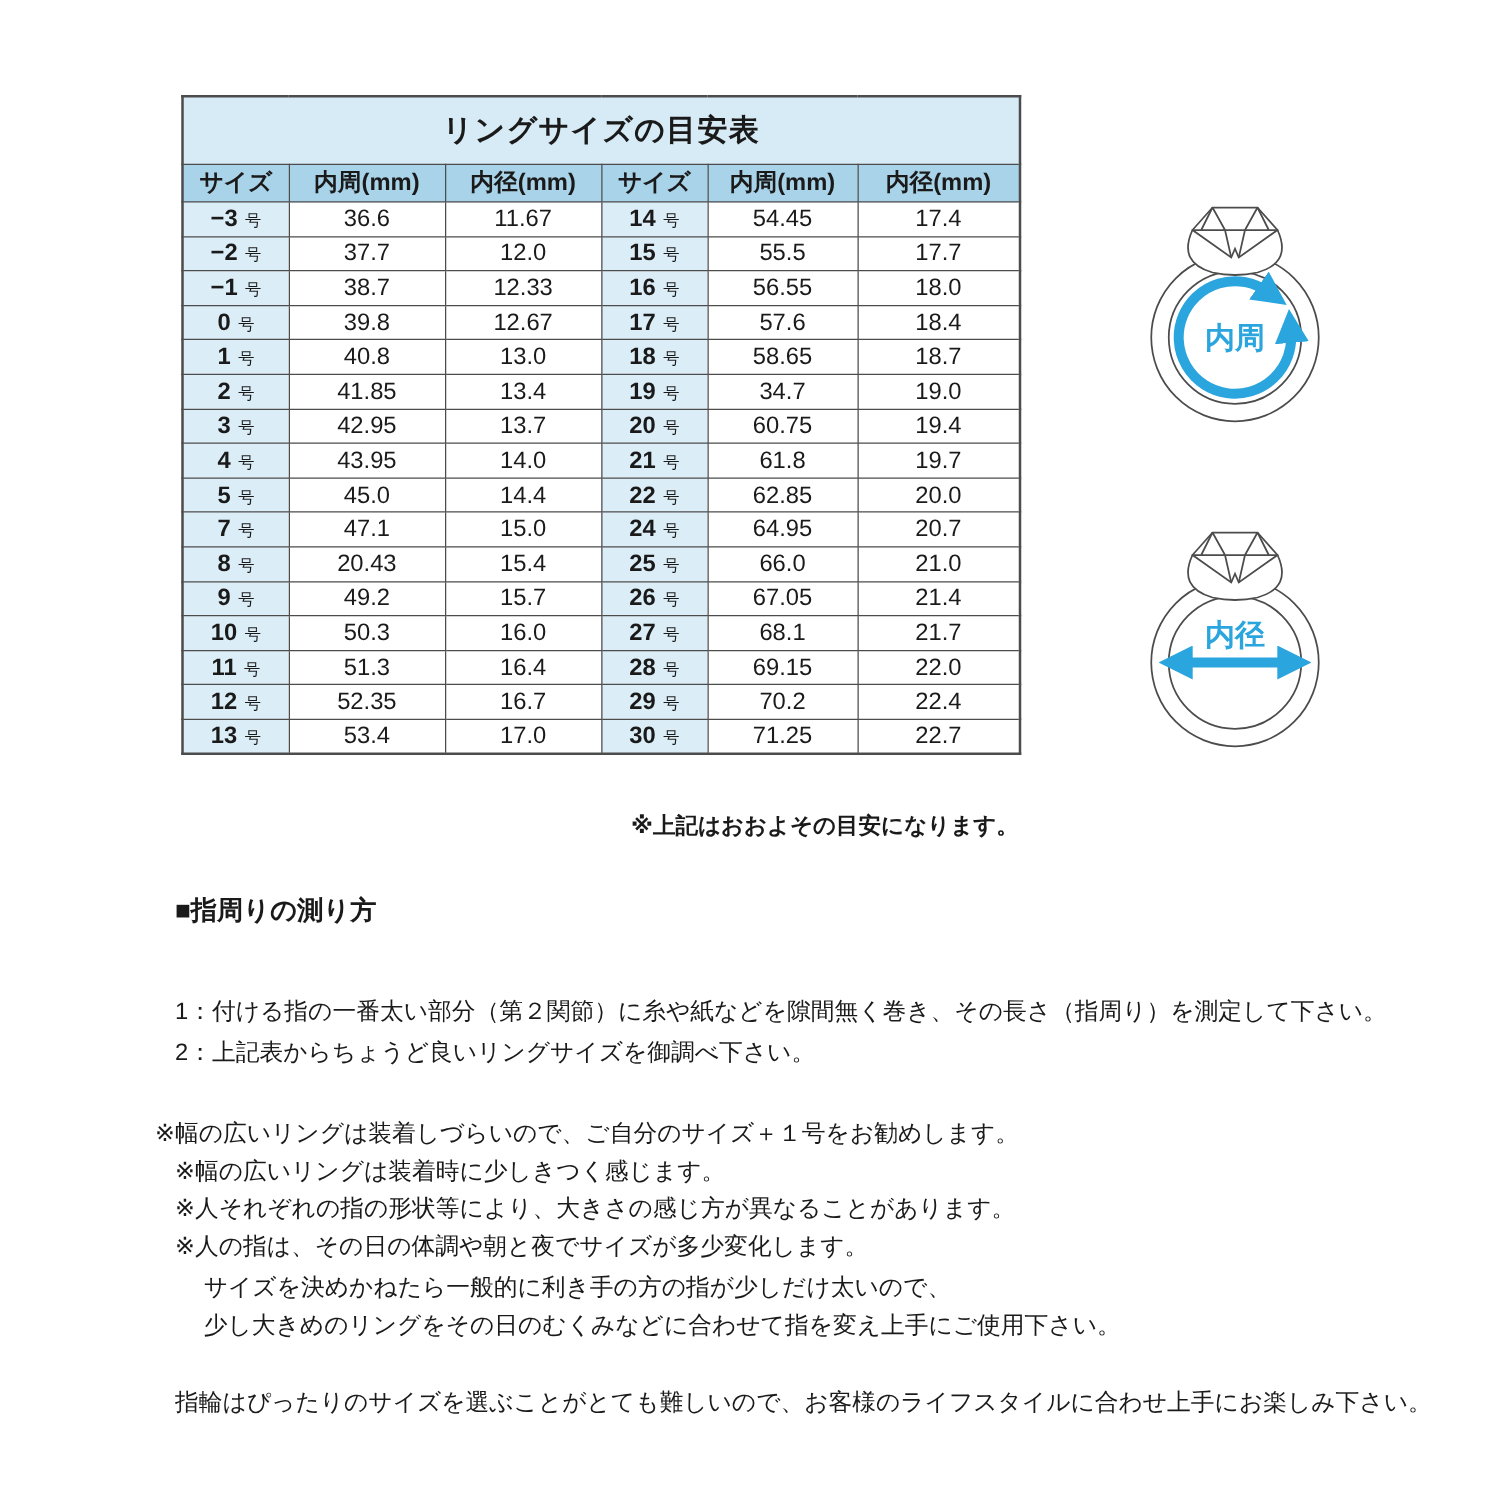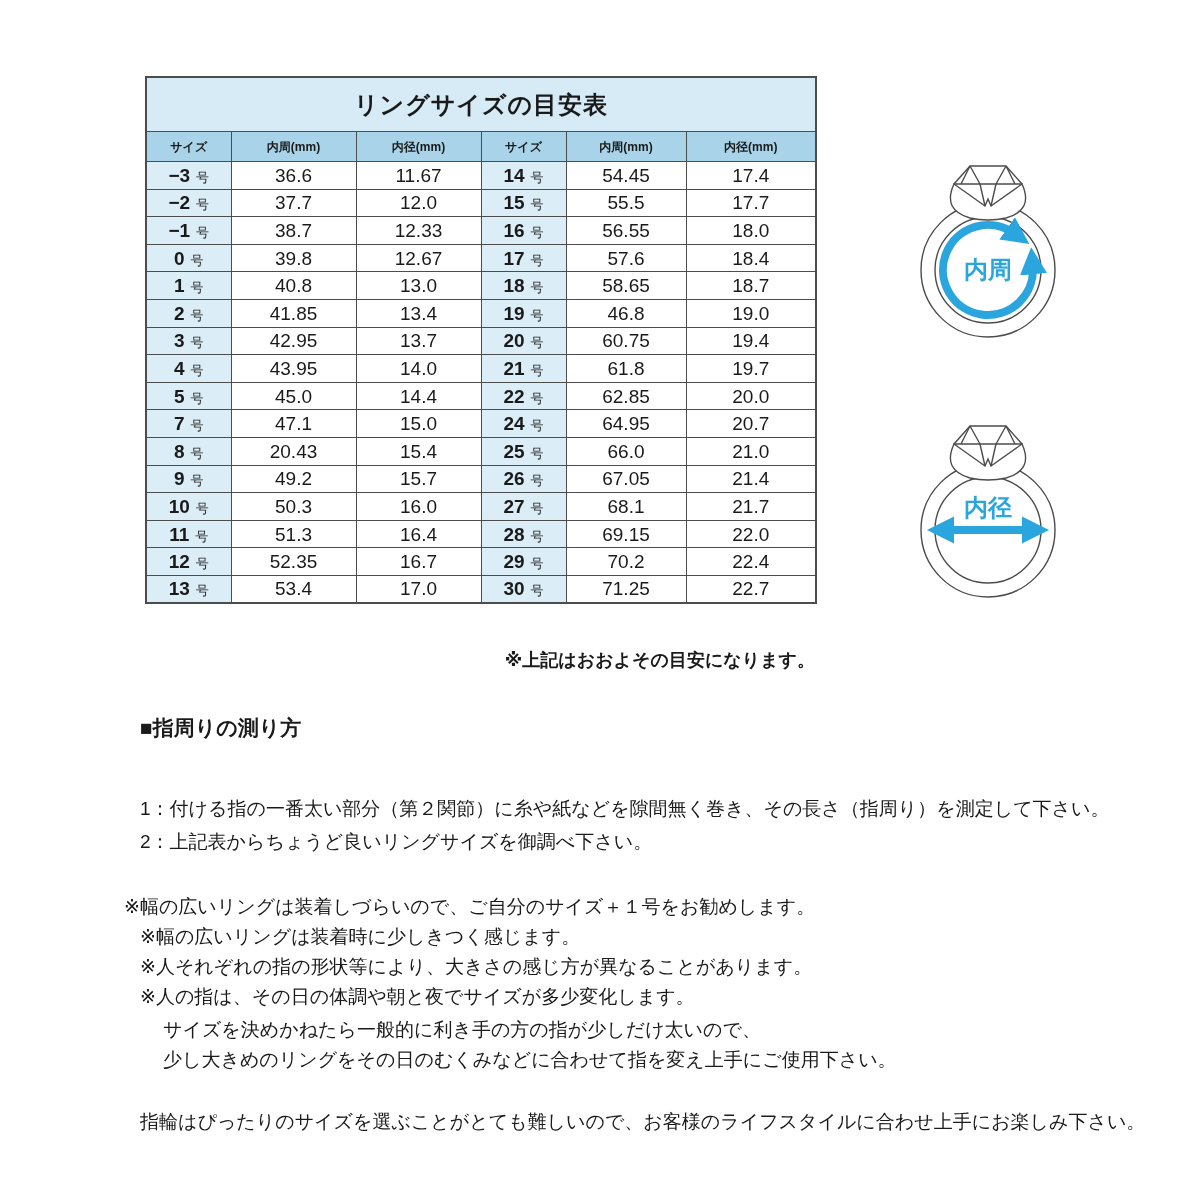--- a/index.html
+++ b/index.html
@@ -17,21 +17,21 @@
   }
   table.ring-table th, table.ring-table td{
     border:1px solid #4c4c4c;text-align:center;vertical-align:middle;
     padding:0;line-height:1;
   }
   tr.title-row th{
     background:#d7ebf6;height:53px;font-size:24px;font-weight:bold;
     letter-spacing:1px;
   }
   tr.header-row th{
-    background:#a8d3e8;height:29px;font-size:12px;font-weight:bold;
+    background:#a8d3e8;height:29px;font-size:19px;font-weight:bold;
   }
   tbody tr{height:27.6px;}
   td.size-cell{background:#dbedf7;font-size:19px;font-weight:bold;}
   td.size-cell .gou{font-size:13px;font-weight:normal;margin-left:6px;}
   td.val-cell{background:#ffffff;font-size:19px;}
 
   .table-footnote{
     position:absolute;left:145px;top:648px;width:670px;text-align:right;
     font-size:18px;font-weight:600;
   }
@@ -120,21 +120,21 @@
           <td class="val-cell">13.0</td>
           <td class="size-cell"><span class="num">18</span><span class="gou">号</span></td>
           <td class="val-cell">58.65</td>
           <td class="val-cell">18.7</td>
         </tr>
         <tr>
           <td class="size-cell"><span class="num">2</span><span class="gou">号</span></td>
           <td class="val-cell">41.85</td>
           <td class="val-cell">13.4</td>
           <td class="size-cell"><span class="num">19</span><span class="gou">号</span></td>
-          <td class="val-cell">46.8</td>
+          <td class="val-cell">34.7</td>
           <td class="val-cell">19.0</td>
         </tr>
         <tr>
           <td class="size-cell"><span class="num">3</span><span class="gou">号</span></td>
           <td class="val-cell">42.95</td>
           <td class="val-cell">13.7</td>
           <td class="size-cell"><span class="num">20</span><span class="gou">号</span></td>
           <td class="val-cell">60.75</td>
           <td class="val-cell">19.4</td>
         </tr>

